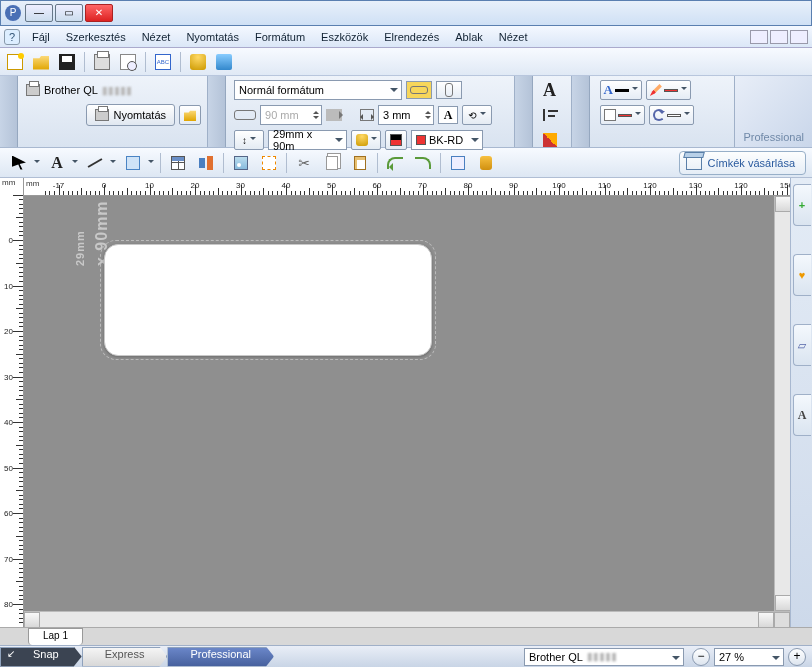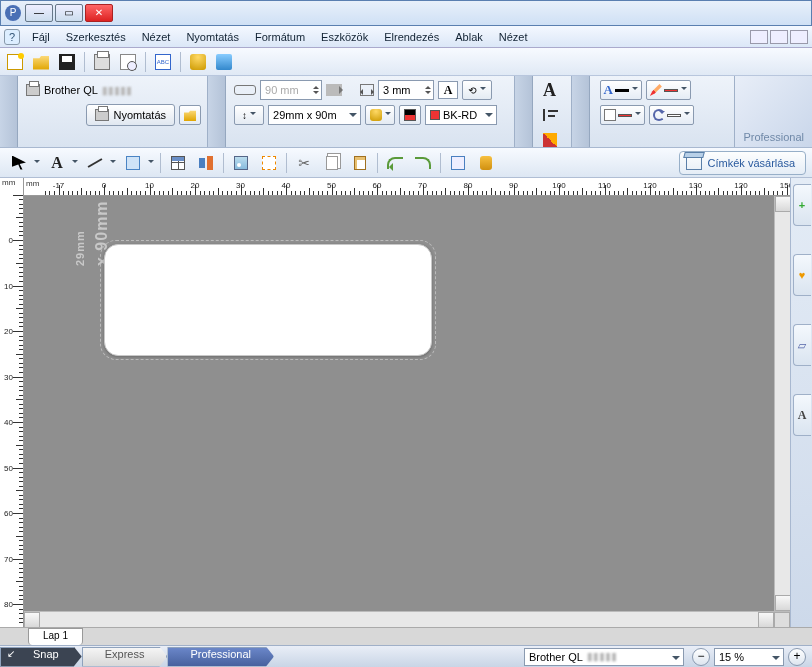--- a/index.html
+++ b/index.html
@@ -248,40 +248,51 @@
             <span class="ico open" style="width:12px;height:12px"></span>
           </div>
       </div>
     </div>
   </div>
 
   <div class="panel p-paper">
     <div class="tab"></div>
     <div class="body">
       <div class="row">
+        <div class="combo" style="width:168px">
+            <span>Normál formátum</span>
+          </div>
+        <div class="orient-btn sel">
+            <span class="len-ico" style="width:18px;height:8px"></span>
+          </div>
+        <div class="orient-btn">
+            <span class="len-ico" style="width:8px;height:14px"></span>
+          </div>
+      </div>
+      <div class="row">
         <span class="len-ico"></span>
         <div class="spin" style="width:62px;color:#aaa">
             <span>90 mm</span>
           </div>
         <span class="feed-ico"></span>
         <span style="width:10px"></span>
         <span class="margin-ico"></span>
         <div class="spin" style="width:56px">
             <span>3 mm</span>
           </div>
         <div class="textA-box">A</div>
         <div class="minibtn drop">
             <span style="font:10px serif">⟲</span>
           </div>
       </div>
       <div class="row">
         <div class="minibtn drop">
             <span style="font-size:10px">↕</span>
           </div>
-        <div class="combo" style="width:93px">
+        <div class="combo" style="width:79px">
             <span>29mm x 90m</span>
           </div>
         <div class="minibtn drop">
             <span class="ico db" style="width:12px;height:12px"></span>
           </div>
         <div class="minibtn">
             <span style="width:12px;height:12px;border:1px solid #555;background:linear-gradient(#000 50%,#e33 50%)"></span>
           </div>
         <div class="combo" style="width:72px">
             <span class="swatch" style="background:#e33;width:10px;height:10px;margin-right:3px"></span>
@@ -748,17 +759,17 @@
   <div class="mode-btn snap"><span style="margin-left:10px">Snap</span></div>
   <div class="mode-btn express"><span>Express</span></div>
   <div class="mode-btn prof"><span>Professional</span></div>
   <div class="combo printer" style="width:160px;height:18px">
     <span>Brother QL</span>
       <span style="color:#bbb;filter:blur(1px);margin-left:4px">▮▮▮▮▮</span>
   </div>
   <div class="zoom-group">
     <div class="zoom-btn">−</div>
     <div class="combo" style="width:62px;height:18px">
-        <span>15 %</span>
+        <span>27 %</span>
       </div>
     <div class="zoom-btn">+</div>
   </div>
 </div>
 
 </body></html>

